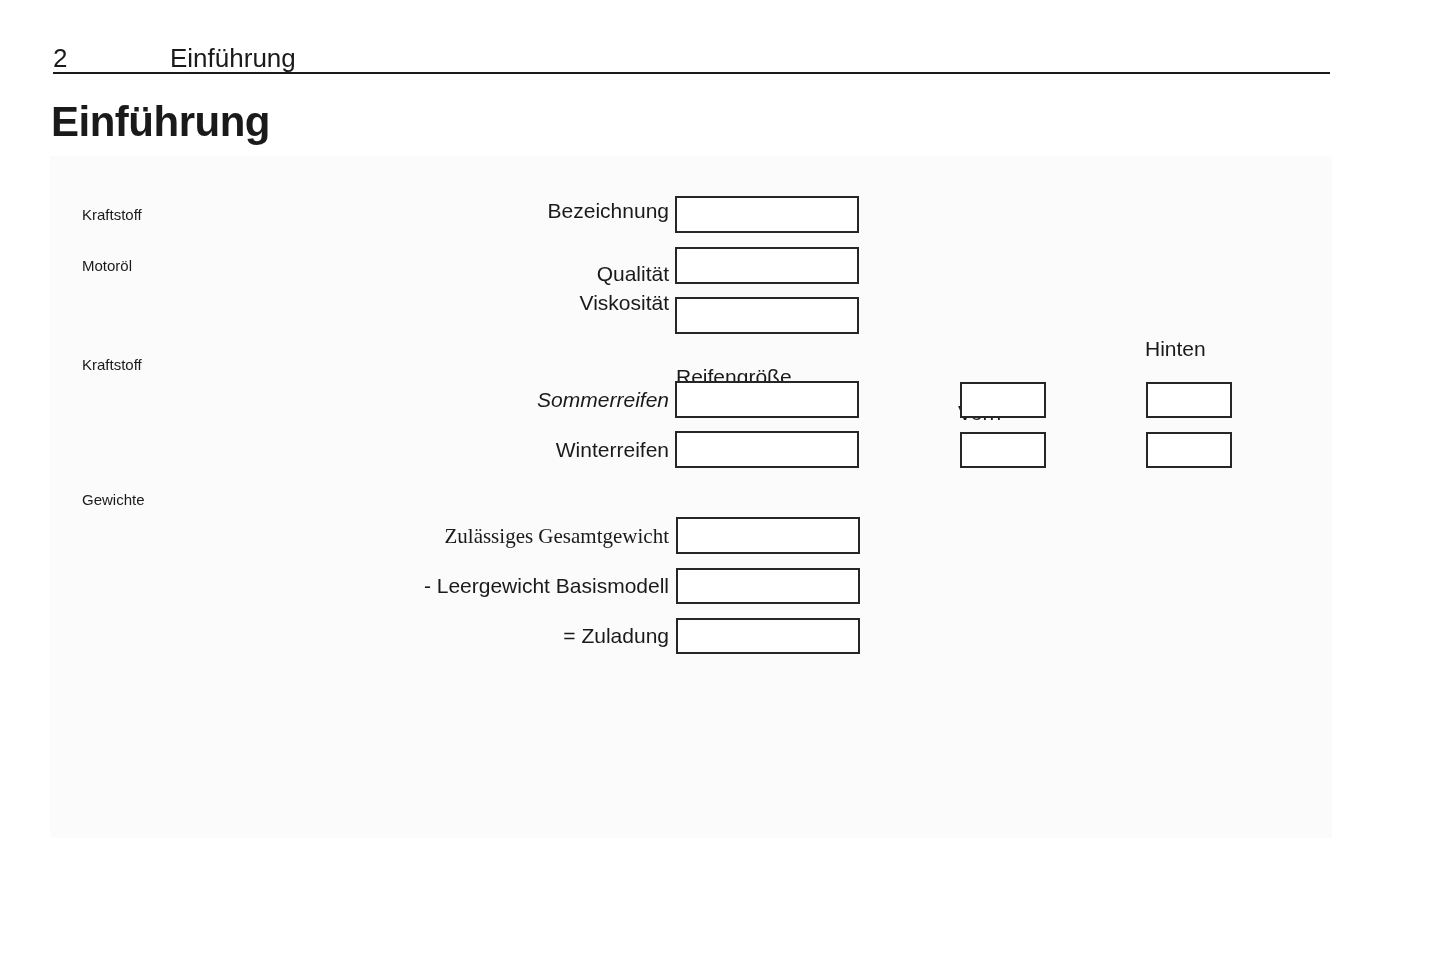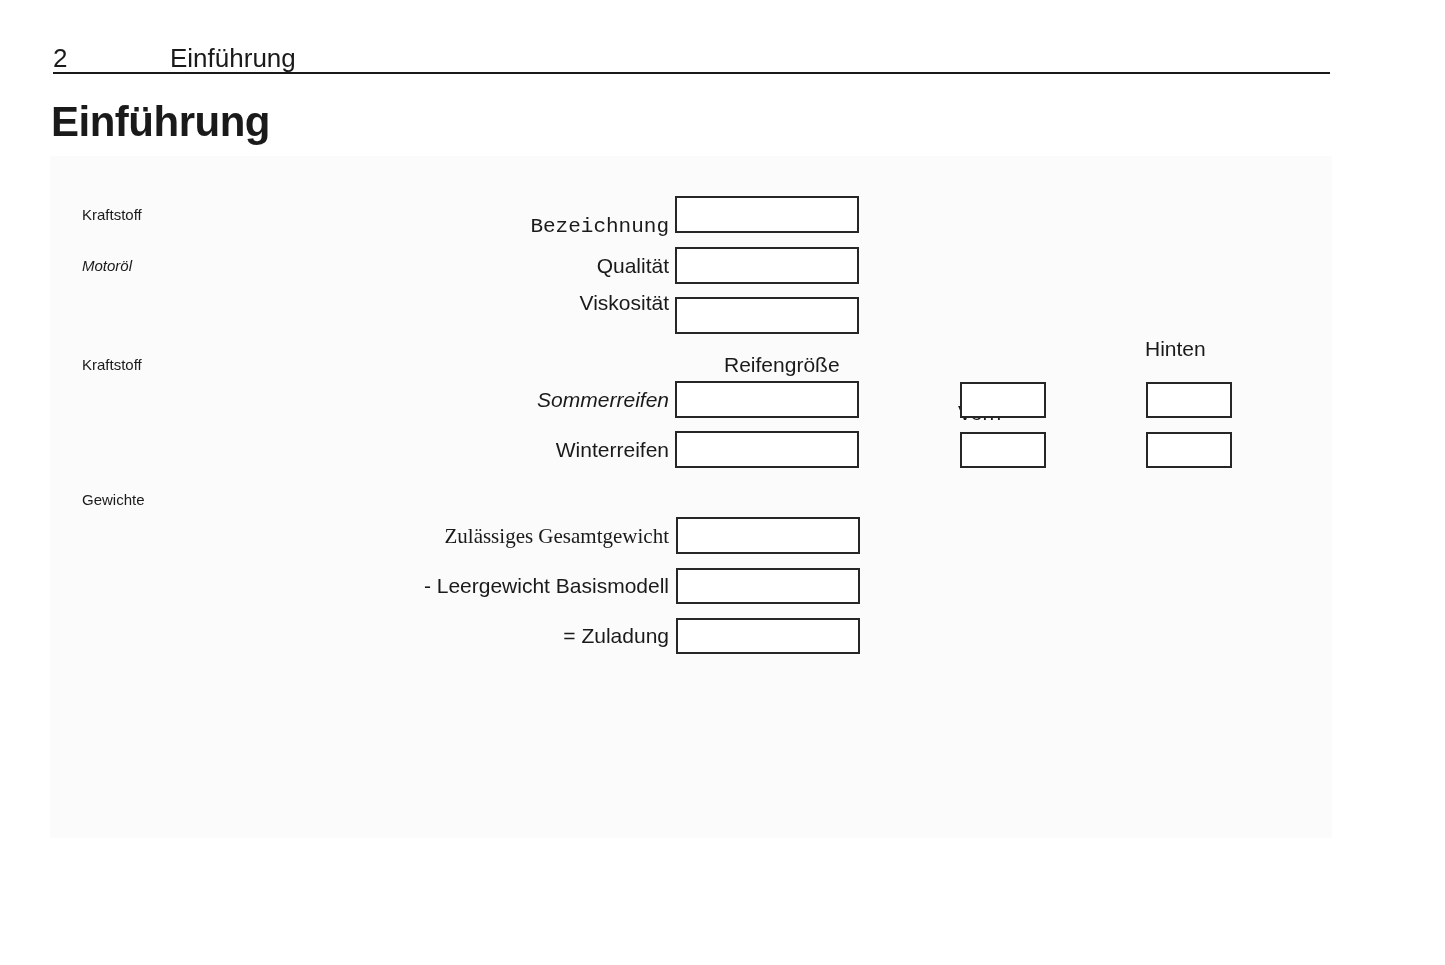--- a/index.html
+++ b/index.html
@@ -79,32 +79,32 @@
 
 <div class="abs page-number">2</div>
 <div class="abs chapter-title">Einführung</div>
 <div class="abs header-rule"></div>
 
 <h1 class="abs page-title">Einführung</h1>
 
 <div class="abs panel"></div>
 
 <div class="abs section-label" style="top:202px;">Kraftstoff</div>
-<div class="abs field-label" style="top:214px;font-family:Liberation Mono, monospace;">Bezeichnung</div>
+<div class="abs field-label" style="top:198px;">Bezeichnung</div>
 <input class="input-box input-wide" style="top: 196px;" value="">
 
-<div class="abs section-label" style="top:253px;font-style:italic;">Motoröl</div>
-<div class="abs field-label" style="top:253px;">Qualität</div>
+<div class="abs section-label" style="top:253px;">Motoröl</div>
+<div class="abs field-label" style="top:261px;">Qualität</div>
 <input class="input-box input-wide" style="top: 247px;" value="">
 
 <div class="abs field-label" style="top:290px;">Viskosität</div>
 <input class="input-box input-wide" style="top: 297px;" value="">
 
 <div class="abs section-label" style="top:352px;">Kraftstoff</div>
-<div class="abs col-header" style="left:676px; top:352px;margin-left:48px;">Reifengröße</div>
+<div class="abs col-header" style="left:676px; top:364px;">Reifengröße</div>
 <div class="abs col-header" style="left:958px; top:352px;margin-top:48px;">Vorn</div>
 <div class="abs col-header" style="left:1145px; top:336px;">Hinten</div>
 
 <div class="abs field-label" style="top:387px;font-style:italic;">Sommerreifen</div>
 <input class="input-box input-wide" style="top: 381px;" value="">
 <input class="input-box input-small col-vorn" style="top: 382px;" value="">
 <input class="input-box input-small col-hinten" style="top: 382px;" value="">
 
 <div class="abs field-label" style="top:437px;">Winterreifen</div>
 <input class="input-box input-wide" style="top: 431px;" value="">

